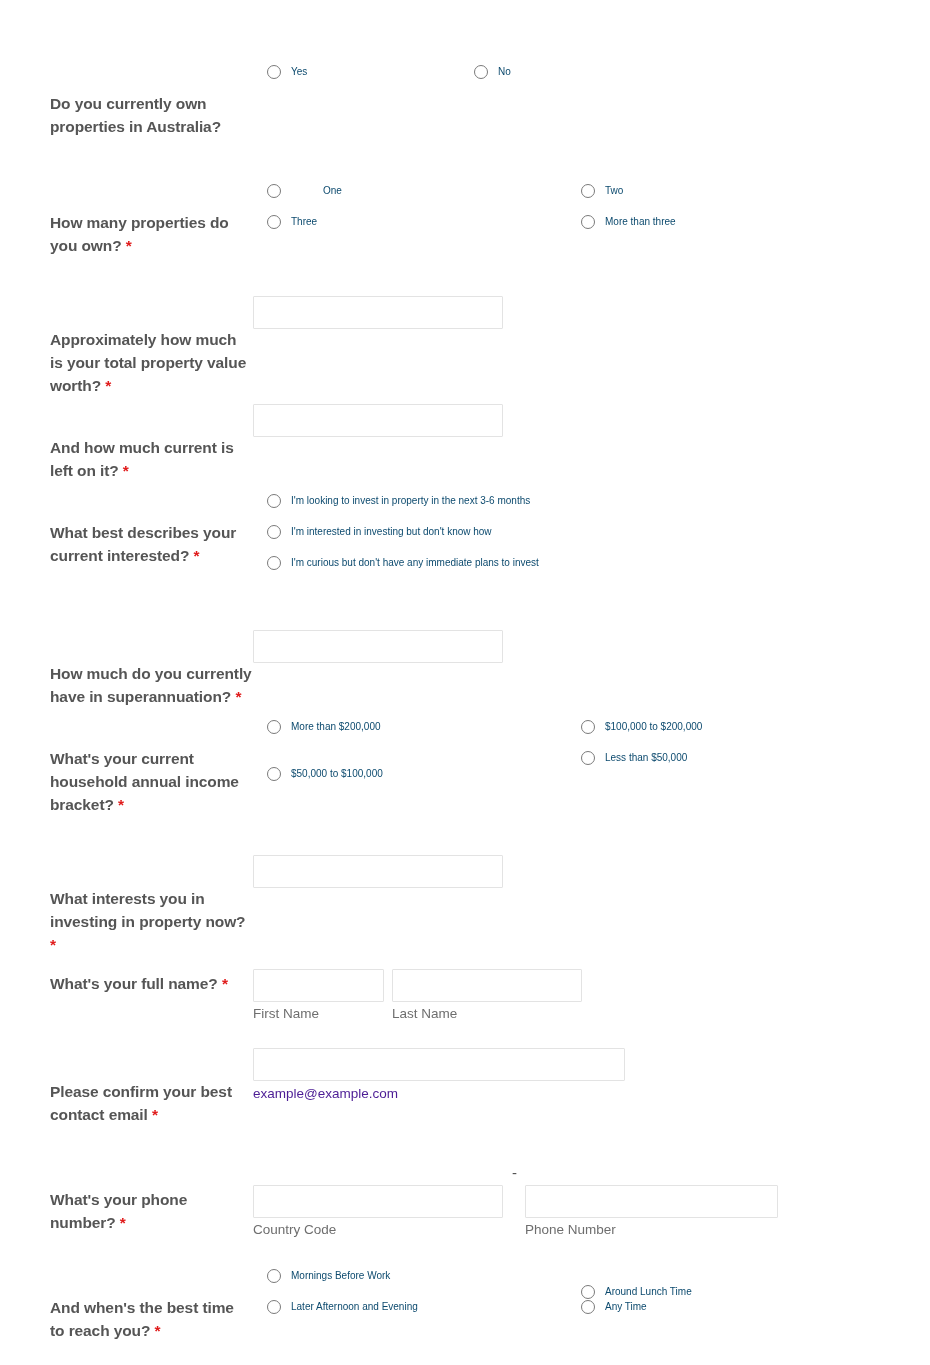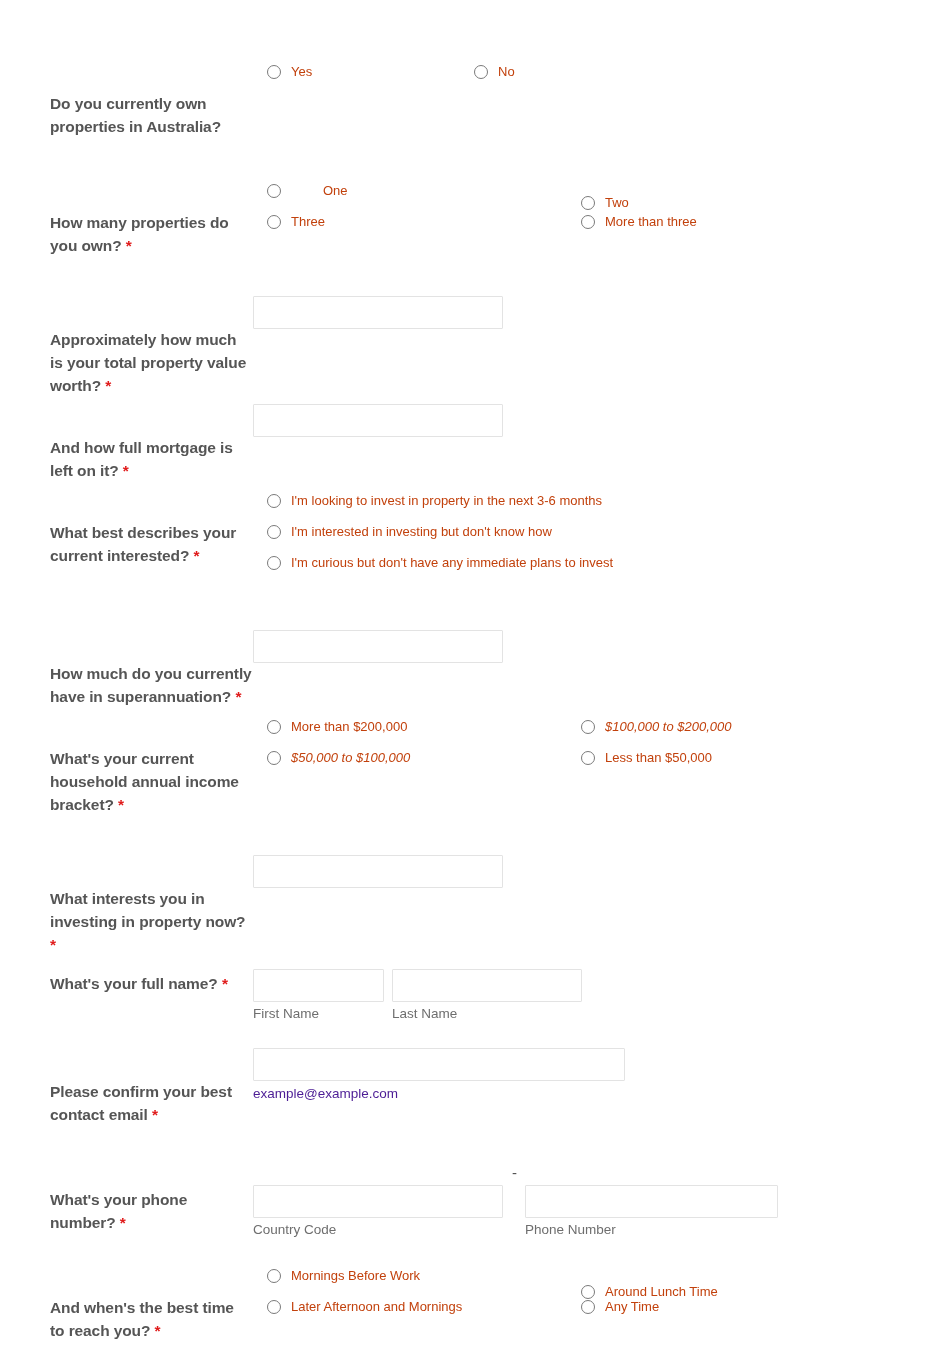--- a/index.html
+++ b/index.html
@@ -69,23 +69,23 @@
     width: 14px;
     height: 14px;
     border: 1.4px solid #7a7a7a;
     border-radius: 50%;
     background: #fff;
     flex: 0 0 auto;
     display: inline-block;
   }
   .radio-label {
     margin-left: 10px;
-    font-size: 13px;
+    font-size: 10px;
     line-height: 20px;
-    color: #c2410c;
+    color: #0c4a6e;
     font-weight: normal;
   }
 
   
   .txt {
     display: block;
     height: 33px;
     background: #ffffff;
     border: 1px solid #e3e3e3;
     border-radius: 1px;
@@ -149,21 +149,21 @@
     <div class="q-label">
       <span>How many properties do you own?</span>
       <span class="req">*</span>
     </div>
     <div class="q-body">
       <div class="radio-grid" style="width:660px;height:58px;">
         <div class="radio-item" style="left:14px;top:2px;gap:32px;">
           <span class="radio-dot"></span>
           <span class="radio-label">One</span>
         </div>
-        <div class="radio-item" style="left:328px;top:14px;align-items:center;">
+        <div class="radio-item" style="left:328px;top:2px;align-items:center;">
           <span class="radio-dot"></span>
           <span class="radio-label">Two</span>
         </div>
         <div class="radio-item" style="left:14px;top:33px;">
           <span class="radio-dot"></span>
           <span class="radio-label">Three</span>
         </div>
         <div class="radio-item" style="left:328px;top:33px;">
           <span class="radio-dot"></span>
           <span class="radio-label">More than three</span>
@@ -177,21 +177,21 @@
       <span>Approximately how much is your total property value worth?</span>
       <span class="req">*</span>
     </div>
     <div class="q-body">
       <input class="txt" style="width: 250px;" type="text" placeholder="">
     </div>
   </div>
 
   <div class="question" style="top:404px;">
     <div class="q-label">
-      <span>And how full mortgage is left on it?</span>
+      <span>And how much current is left on it?</span>
       <span class="req">*</span>
     </div>
     <div class="q-body">
       <input class="txt" style="width: 250px;" type="text" placeholder="">
     </div>
   </div>
 
   <div class="question" style="top:489px;">
     <div class="q-label">
       <span>What best describes your current interested?</span>
@@ -229,25 +229,25 @@
     <div class="q-label">
       <span>What's your current household annual income bracket?</span>
       <span class="req">*</span>
     </div>
     <div class="q-body">
       <div class="radio-grid" style="width:660px;height:58px;">
         <div class="radio-item" style="left:14px;top:2px;">
           <span class="radio-dot"></span>
           <span class="radio-label">More than $200,000</span>
         </div>
-        <div class="radio-item" style="left:328px;top:2px;font-style:italic;">
+        <div class="radio-item" style="left:328px;top:2px;">
           <span class="radio-dot"></span>
           <span class="radio-label">$100,000 to $200,000</span>
         </div>
-        <div class="radio-item" style="left:14px;top:33px;font-style:italic;">
+        <div class="radio-item" style="left:14px;top:49px;">
           <span class="radio-dot"></span>
           <span class="radio-label">$50,000 to $100,000</span>
         </div>
         <div class="radio-item" style="left:328px;top:33px;">
           <span class="radio-dot"></span>
           <span class="radio-label">Less than $50,000</span>
         </div>
       </div>
     </div>
   </div>
@@ -318,21 +318,21 @@
         <div class="radio-item" style="left:14px;top:2px;">
           <span class="radio-dot"></span>
           <span class="radio-label">Mornings Before Work</span>
         </div>
         <div class="radio-item" style="left:328px;top:18px;">
           <span class="radio-dot"></span>
           <span class="radio-label">Around Lunch Time</span>
         </div>
         <div class="radio-item" style="left:14px;top:33px;">
           <span class="radio-dot"></span>
-          <span class="radio-label">Later Afternoon and Mornings</span>
+          <span class="radio-label">Later Afternoon and Evening</span>
         </div>
         <div class="radio-item" style="left:328px;top:33px;">
           <span class="radio-dot"></span>
           <span class="radio-label">Any Time</span>
         </div>
       </div>
     </div>
   </div>
 
 </div>

